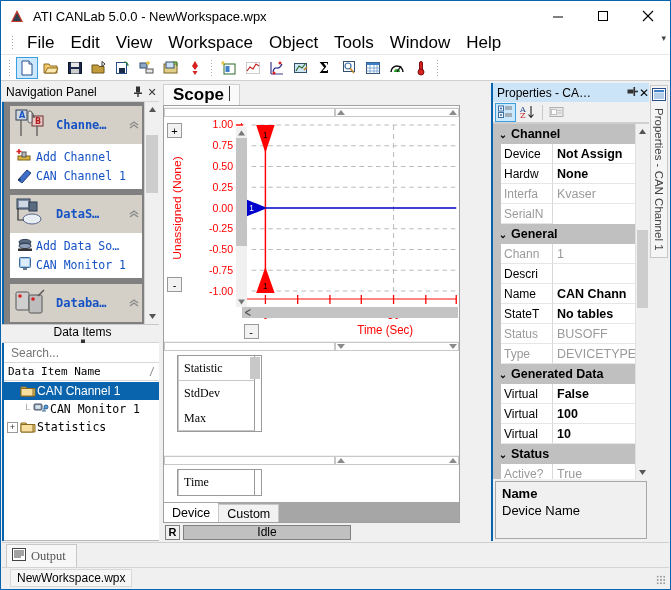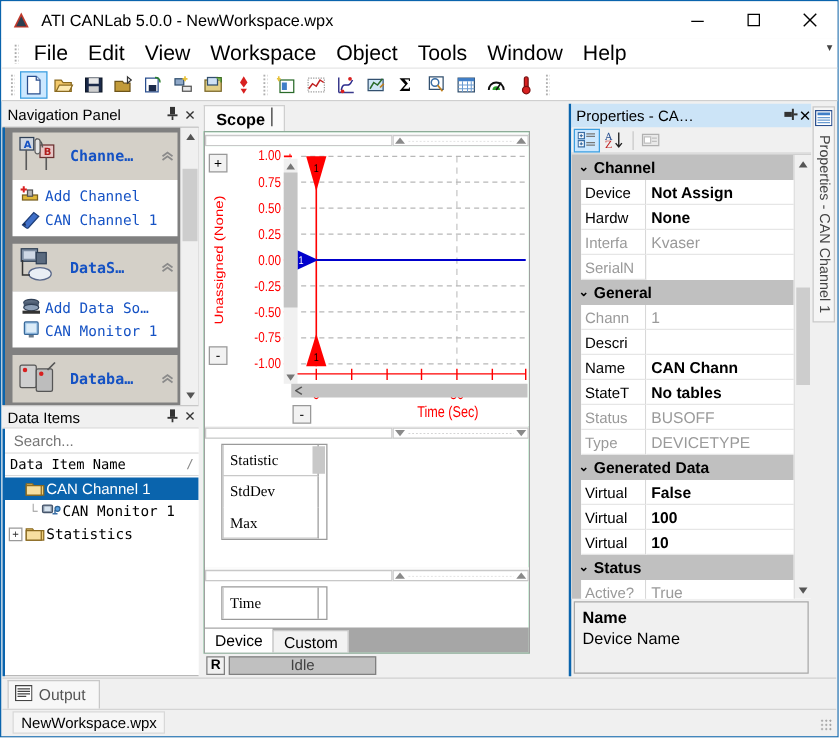--- a/index.html
+++ b/index.html
@@ -191,21 +191,21 @@
   .center-col {
     flex:1; display:flex; flex-direction:column; min-width:0;
     background:#f0f0f0; padding-left:4px; padding-right:2px;
   }
   .doc-tabstrip {
     height:22px; display:flex; align-items:flex-end; background:#f0f0f0;
   }
   .doc-tab {
     height:21px; padding:0 9px; background:#fafafa;
     border:1px solid #cfcfcf; border-bottom:none;
-    font-size:13px; font-weight:bold; color:#000;
+    font-size:17px; font-weight:bold; color:#000;
     display:flex; align-items:center;
   }
   .doc-caret { width:1px; height:15px; background:#333; margin-left:5px; margin-bottom:3px; }
 
   .mdi {
     flex:1; display:flex; flex-direction:column;
     border:1px solid #a0a0a0; background:#22c55e; min-height:0;
   }
   .splitter-h {
     height:11px; background:#f0f0f0; display:flex; align-items:center;
@@ -249,27 +249,27 @@
   .btab.inactive { background:#f2f2f2; border:1px solid #c8c8c8; border-bottom:none; height:18px;}
   .statusrow {
     height:18px; display:flex; align-items:center; background:#f0f0f0; flex:none;
     padding:1px 2px;
   }
   .rbadge {
     width:15px; height:15px; border:1px solid #808080; background:#f0f0f0;
     font-size:11px; font-weight:bold; display:flex; align-items:center; justify-content:center;
   }
   .idlebar {
-    margin-left:3px; width:118px; height:15px; background:#c0c0c0;
+    margin-left:3px; width:168px; height:15px; background:#c0c0c0;
     border:1px solid #808080; display:flex; align-items:center; justify-content:center;
-    font-size:12px; color:#404040;
+    font-size:12px; color:#000000;
   }
 
   
-  .right-col { width:214px; flex:none; display:flex;margin-left:29px; }
+  .right-col { width:178px; flex:none; display:flex;margin-left:29px; }
   .props-panel {
     flex:1; display:flex; flex-direction:column; background:#f0f0f0;
     border-left:2px solid #0a64ad; min-width:0;
   }
   .props-head {
     height:19px; background:#cce4f7; display:flex; align-items:center;
     padding-left:4px; font-size:12px; color:#000;
   }
   .props-head .ptitle { flex:1; white-space:nowrap; overflow:hidden; }
   .props-tools {
@@ -337,21 +337,21 @@
 
   
   .outputbar {
     position:absolute; left:1px; right:1px; bottom:22px; height:25px;
     background:#f0f0f0; display:flex; align-items:flex-end;
     border-top:1px solid #d0d0d0;
   }
   .out-tab {
     height:23px; margin-left:4px; padding:0 10px 0 5px;
     border:1px solid #c8c8c8; border-bottom:none; background:#f7f7f7;
-    display:flex; align-items:center; font-size:12.5px; color:#555;
+    display:flex; align-items:center; font-size:12.5px; color:#555;font-family:Liberation Serif, serif;
   }
   .statusbar {
     position:absolute; left:1px; right:1px; bottom:1px; height:21px;
     background:#f0f0f0; border-top:1px solid #d4d4d4;
     display:flex; align-items:center; padding-left:8px;
     font-size:12px; color:#000;
   }
   .resize-grip {
     position:absolute; right:3px; bottom:3px; width:10px; height:10px;
     background-image: radial-gradient(circle, #9a9a9a 0.8px, transparent 0.8px);
@@ -661,21 +661,21 @@
             <div class="thumb"></div>
           </div>
           <div class="arw">
             <svg width="9" height="7">
                 <path d="M4.5 6L1 1h7z" fill="#555"></path>
               </svg>
           </div>
         </div>
       </div>
 
-      <div class="panel-head" style="border-top:1px solid #c8c8c8;">
+      <div class="panel-head" style="border-top:1px solid #c8c8c8;flex-direction:column;">
         <span class="ptitle">Data Items</span>
         <span class="pin">
           <svg width="10" height="11">
               <rect x="3" y="0.5" width="4" height="6" fill="#333"></rect>
               <rect x="1" y="6.5" width="8" height="1.5" fill="#333"></rect>
               <rect x="4.3" y="8" width="1.4" height="3" fill="#333"></rect>
             </svg>
         </span>
         <span class="xc">✕</span>
       </div>

